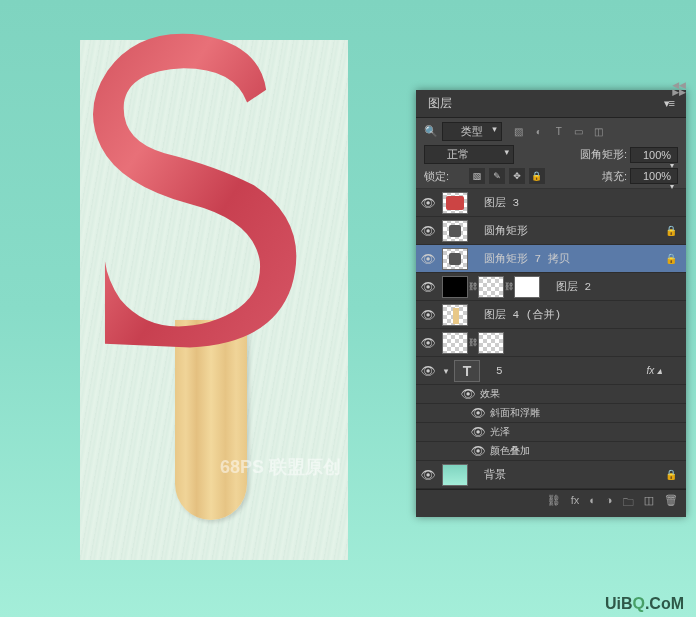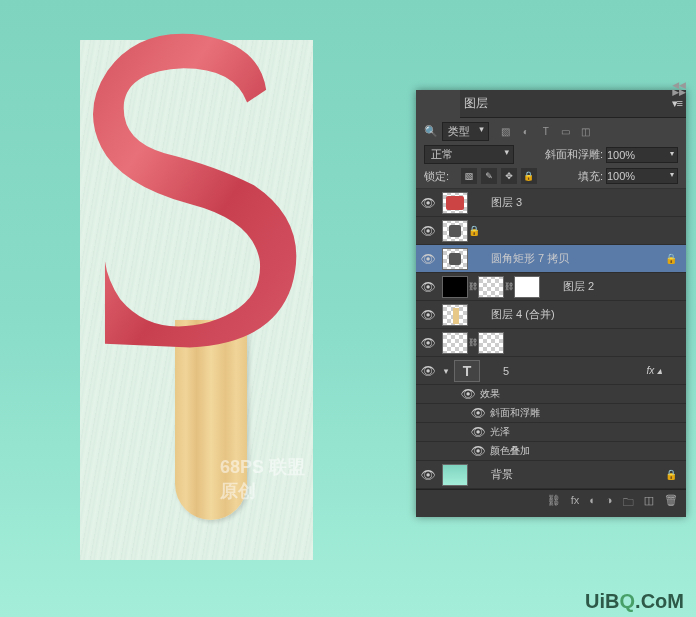--- a/index.html
+++ b/index.html
@@ -1,67 +1,67 @@
 <!DOCTYPE html>
 <html><head>
 <meta charset="utf-8">
 <style>
 * { margin: 0; padding: 0; box-sizing: border-box; font-family: "Microsoft YaHei", Arial, sans-serif; }
 body { width: 696px; height: 617px; overflow: hidden; position: relative; background: linear-gradient(to bottom, #7fd4c0 0%, #88dcc8 50%, #a4eed9 100%); }
 
-.canvas-area { position: absolute; left: 80px; top: 40px; width: 233px; height: 520px; background: #e8f5ec; }
+.canvas-area { position: absolute; left: 80px; top: 40px; width: 268px; height: 520px; background: #e8f5ec; }
 .wood-bg { position: absolute; inset: 0; background: repeating-linear-gradient(100deg, #d4e8dc 0px, #e0f0e5 2px, #d8ece0 4px, #e4f3e8 7px, #dceee3 10px); opacity: 0.8; }
 .letter-s { position: absolute; left: -20px; top: -20px; width: 260px; height: 330px; }
 .letter-s svg { width: 100%; height: 100%; }
 .popsicle-stick { position: absolute; left: 95px; top: 280px; width: 72px; height: 200px; background: linear-gradient(90deg, #e8c888 0%, #f0d498 15%, #e4c080 30%, #f2d89c 50%, #e6c484 70%, #f0d498 85%, #e8c888 100%); border-radius: 0 0 36px 36px; box-shadow: 2px 2px 4px rgba(0,0,0,0.15); }
 .watermark-center { position: absolute; left: 140px; top: 415px; font-size: 18px; color: rgba(255,255,255,0.5); font-weight: bold; }
-.watermark-br { position: absolute; right: 12px; bottom: 4px; font-size: 20px; font-weight: bold; color: #2e5848; }
+.watermark-br { position: absolute; right: 12px; bottom: 4px; font-size: 16px; font-weight: bold; color: #2e5848; }
 .watermark-br .green { color: #48a068; }
 
 
 .panel { position: absolute; right: 10px; top: 90px; width: 270px; background: #434343; color: #ccc; font-size: 11px; box-shadow: 0 0 8px rgba(0,0,0,0.4); }
-.panel-header { background: #383838; padding: 5px 4px; display: flex; justify-content: space-between; align-items: center; border-bottom: 1px solid #222; margin-left: 44px; }
+.panel-header { background: #383838; padding: 5px 12px; display: flex; justify-content: space-between; align-items: center; border-bottom: 1px solid #222; }
 .panel-header .title { font-size: 12px; }
 .panel-header .menu-icon { cursor: pointer; font-size: 11px; letter-spacing: -1px; }
 .flyout { position: absolute; right: 0; top: -8px; color: #999; font-size: 9px; text-align: right; line-height: 7px; }
 
 .panel-controls { padding: 4px 8px; background: #434343; border-bottom: 1px solid #333; }
 .row { display: flex; align-items: center; gap: 4px; margin-bottom: 4px; }
 .row:last-child { margin-bottom: 0; }
 .search-icon { color: #aaa; }
-.type-dropdown { background: #333; border: 1px solid #222; padding: 1px 18px 1px 5px; color: #ccc; font-size: 11px; position: relative; cursor: pointer; }
+.type-dropdown { background: #333; border: 1px solid #222; padding: 1px 18px 1px 18px; color: #ccc; font-size: 11px; position: relative; cursor: pointer; }
 .type-dropdown:after { content: '▾'; position: absolute; right: 4px; font-size: 9px; }
 .filter-icons { display: flex; gap: 6px; margin-left: 6px; align-items: center; }
 .filter-icons span { width: 14px; height: 14px; display: flex; align-items: center; justify-content: center; color: #999; font-size: 10px; cursor: pointer; }
 
-.blend-mode { background: #333; border: 1px solid #222; padding: 1px 20px 1px 6px; width: 90px; position: relative; cursor: pointer; }
+.blend-mode { background: #333; border: 1px solid #222; padding: 1px 20px 1px 22px; width: 90px; position: relative; cursor: pointer; }
 .blend-mode:after { content: '▾'; position: absolute; right: 4px; font-size: 9px; }
 .opacity-group { margin-left: auto; display: flex; align-items: center; gap: 3px; }
 .opacity-label { font-size: 11px; }
-.opacity-val { background: #333; border: 1px solid #222; padding: 1px 12px 1px 0; width: 72px; position: relative; }
+.opacity-val { background: #333; border: 1px solid #222; padding: 1px 12px 1px 12px; width: 48px; position: relative; }
 .opacity-val:after { content: '▾'; position: absolute; right: 3px; font-size: 8px; }
 
-.lock-row { display: flex; align-items: center; gap: 12px; }
+.lock-row { display: flex; align-items: center; gap: 20px; }
 .lock-label { font-size: 11px; }
 .lock-icons { display: flex; gap: 4px; }
 .lock-icons span { width: 16px; height: 16px; background: #333; display: flex; align-items: center; justify-content: center; font-size: 9px; cursor: pointer; }
 
 .layers-list { max-height: 340px; overflow-y: auto; background: #3a3a3a; }
 .layer-row { display: flex; align-items: center; border-bottom: 1px solid #2d2d2d; padding: 2px 0; min-height: 28px; }
 .layer-row.selected { background: #5a7aa8; }
 .layer-row.effect-row { padding-left: 50px; min-height: 18px; font-size: 10px; }
 .layer-row.effect-row.header-fx { padding-left: 40px; }
 .vis-toggle { width: 24px; text-align: center; cursor: pointer; font-size: 12px; }
 .thumb { width: 26px; height: 22px; margin-left: 2px; border: 1px solid #666; background: #888; position: relative; }
 .thumb.checker { background: repeating-conic-gradient(#ccc 0% 25%, #fff 0% 50%) 50%/8px 8px; }
 .thumb.white-mask { background: #fff; }
 .thumb.black-mask { background: #000; }
 .thumb.text-t { background: #444; display: flex; align-items: center; justify-content: center; font-size: 14px; font-weight: bold; color: #ccc; }
 .thumb.bg-thumb { background: linear-gradient(#7fd4c0, #a4eed9); }
-.layer-name { padding-left: 23px; flex: 1; font-size: 11px; }
+.layer-name { padding-left: 16px; flex: 1; font-size: 11px; font-family: Liberation Mono, monospace; }
 .layer-lock { padding-right: 8px; font-size: 10px; color: #aaa; }
 .collapse-arrow { width: 12px; text-align: center; font-size: 9px; }
 .fx-badge { padding-right: 24px; font-style: italic; font-size: 10px; }
 .link-mini { width: 8px; font-size: 8px; text-align: center; }
 
 .panel-footer { display: flex; justify-content: flex-end; gap: 10px; padding: 4px 8px; background: #383838; border-top: 1px solid #222; }
 .panel-footer span { cursor: pointer; font-size: 11px; color: #aaa; }
 
 .thumb-s::after{content:'';position:absolute;inset:3px;background:#c44;border-radius:2px;}
 .thumb-rect::after{content:'';position:absolute;inset:4px 6px;background:#555;border-radius:2px;}
@@ -108,21 +108,21 @@
         <span>▧</span>
         <span>◐</span>
         <span>T</span>
         <span>▭</span>
         <span>◫</span>
       </div>
     </div>
     <div class="row">
       <div class="blend-mode"><span>正常</span></div>
       <div class="opacity-group">
-        <span class="opacity-label">斜面和浮雕:</span>
+        <span class="opacity-label">圆角矩形:</span>
         <div class="opacity-val"><span>100%</span></div>
       </div>
     </div>
     <div class="row lock-row">
       <span class="lock-label">锁定:</span>
       <div class="lock-icons">
         <span>▧</span>
         <span>✎</span>
         <span>✥</span>
         <span>🔒</span>
@@ -138,20 +138,21 @@
 
     <div class="layer-row">
       <div class="vis-toggle">👁</div>
       <div class="thumb checker thumb-s"></div>
       <div class="layer-name">图层 3</div>
     </div>
 
     <div class="layer-row">
       <div class="vis-toggle">👁</div>
       <div class="thumb checker thumb-rect"></div>
+      <div class="layer-name">圆角矩形</div>
       <div class="layer-lock">🔒</div>
     </div>
 
     <div class="layer-row selected">
       <div class="vis-toggle">👁</div>
       <div class="thumb checker thumb-rect"></div>
       <div class="layer-name">圆角矩形 7 拷贝</div>
       <div class="layer-lock">🔒</div>
     </div>
 

